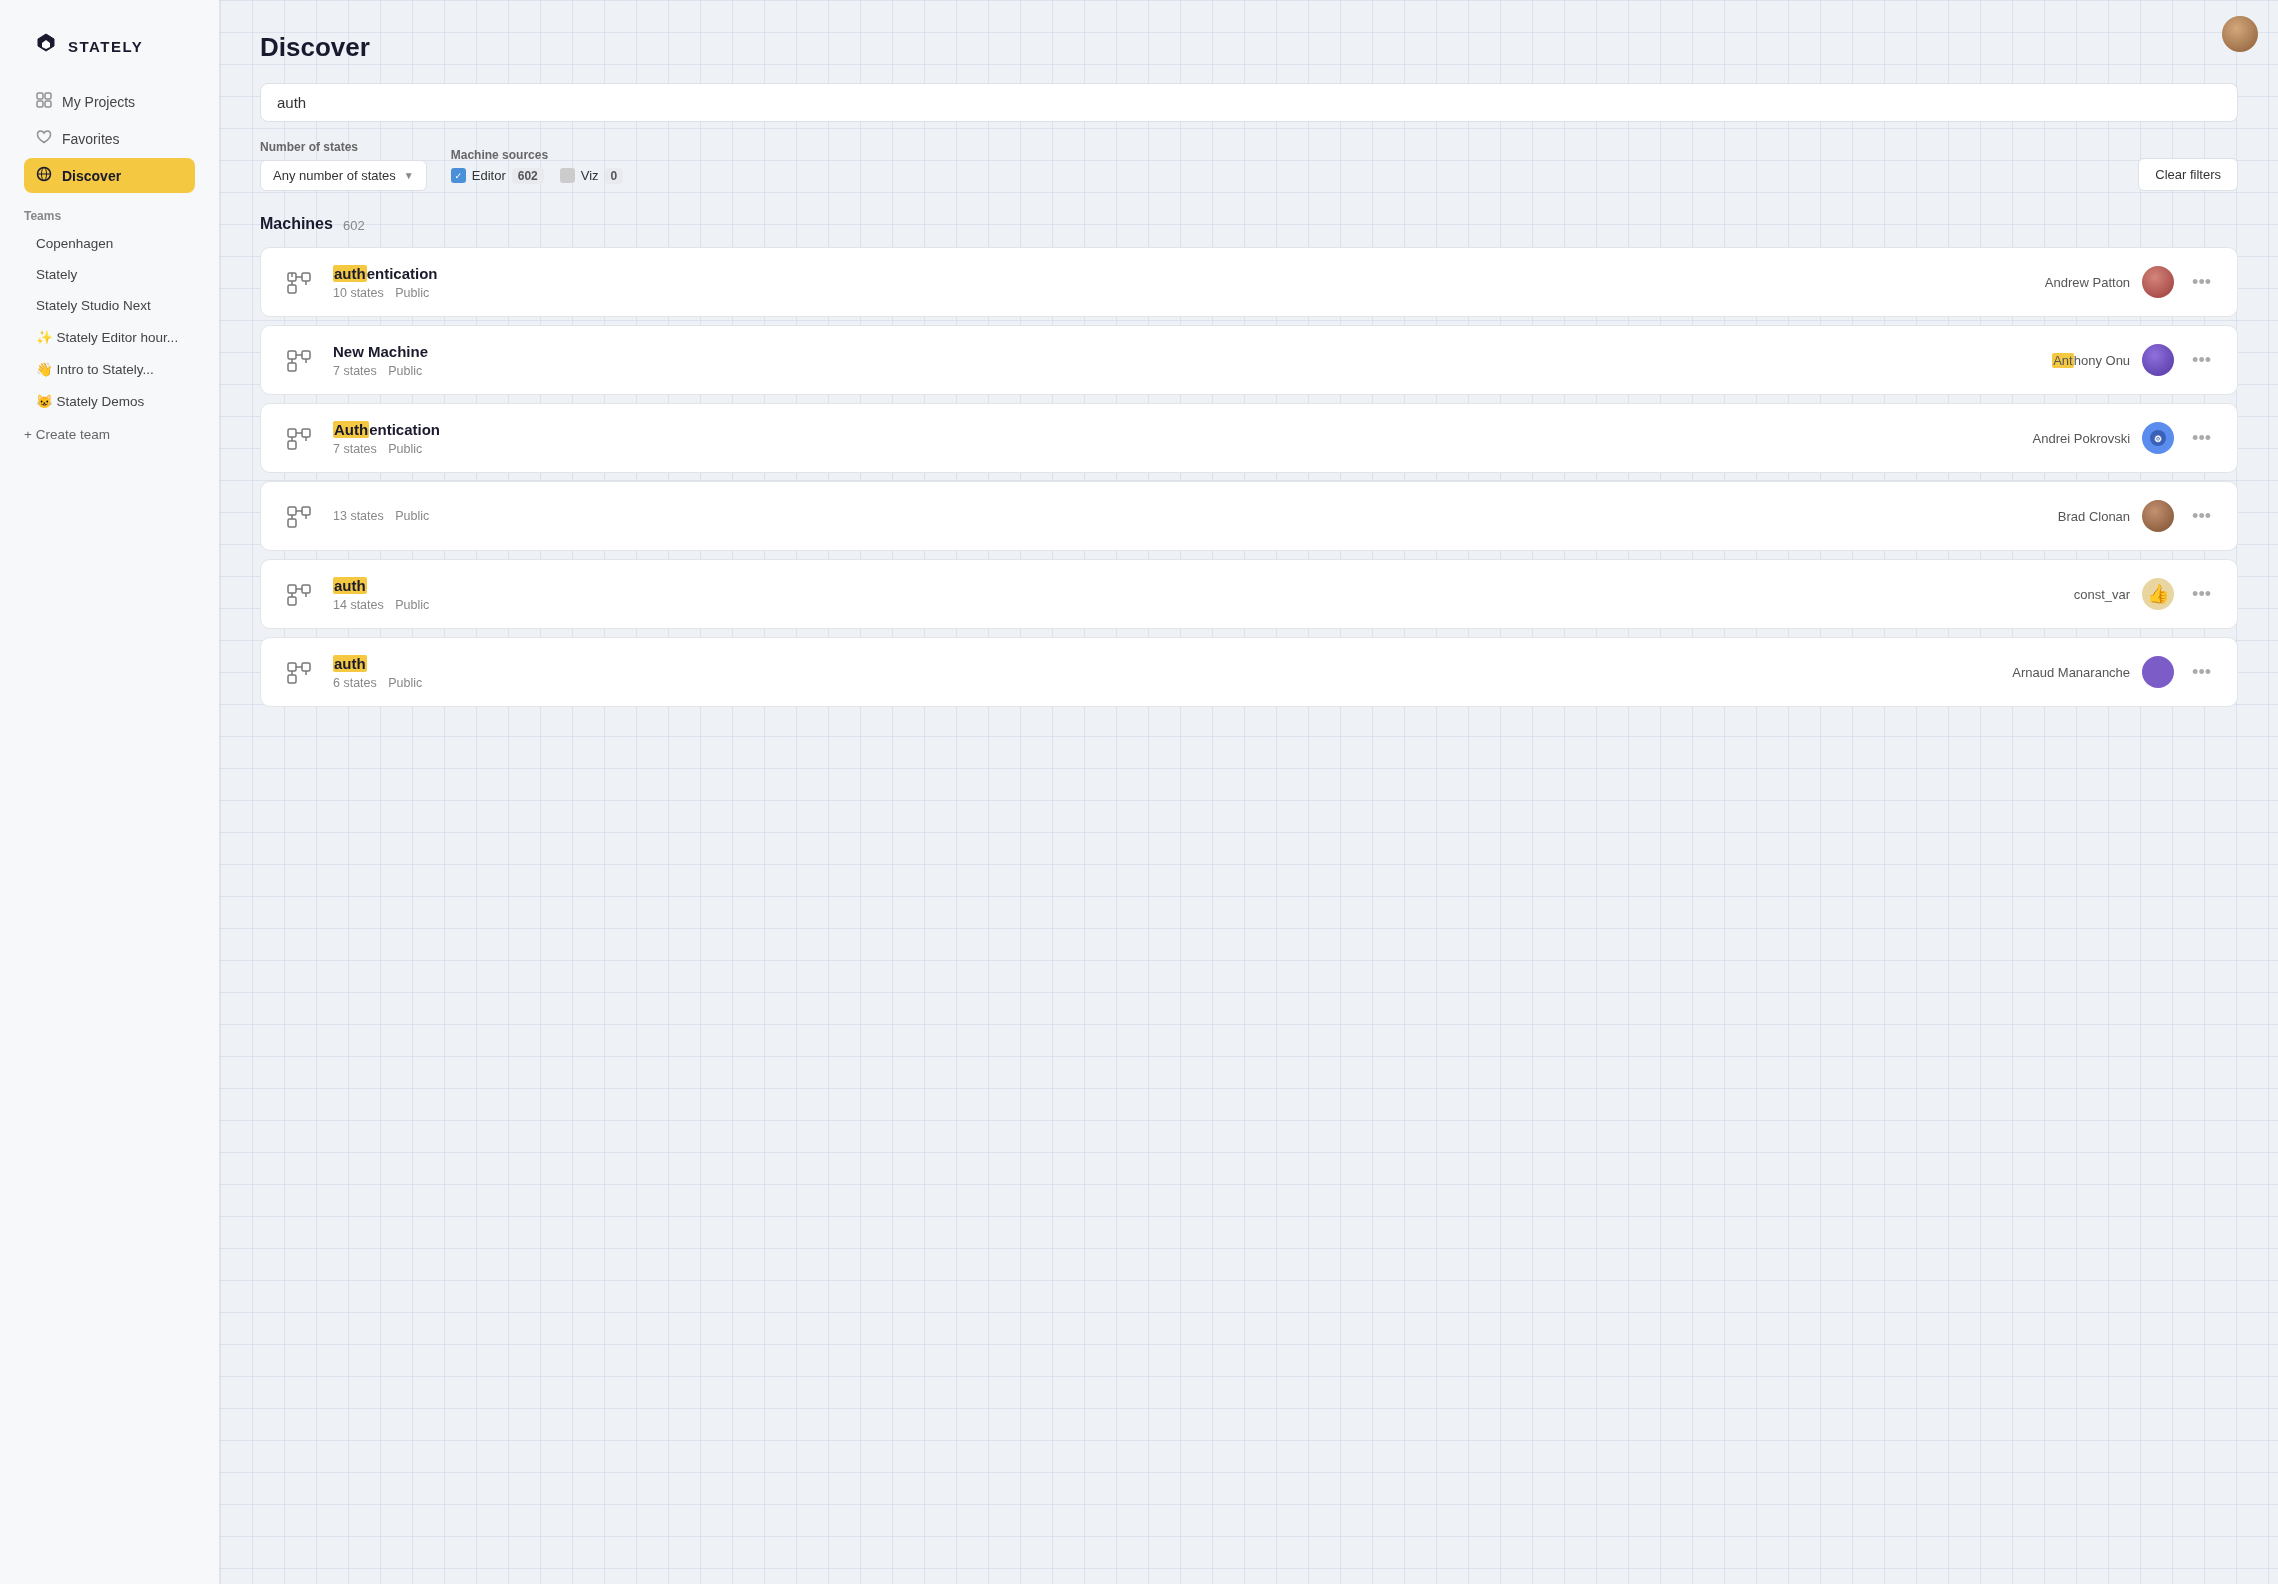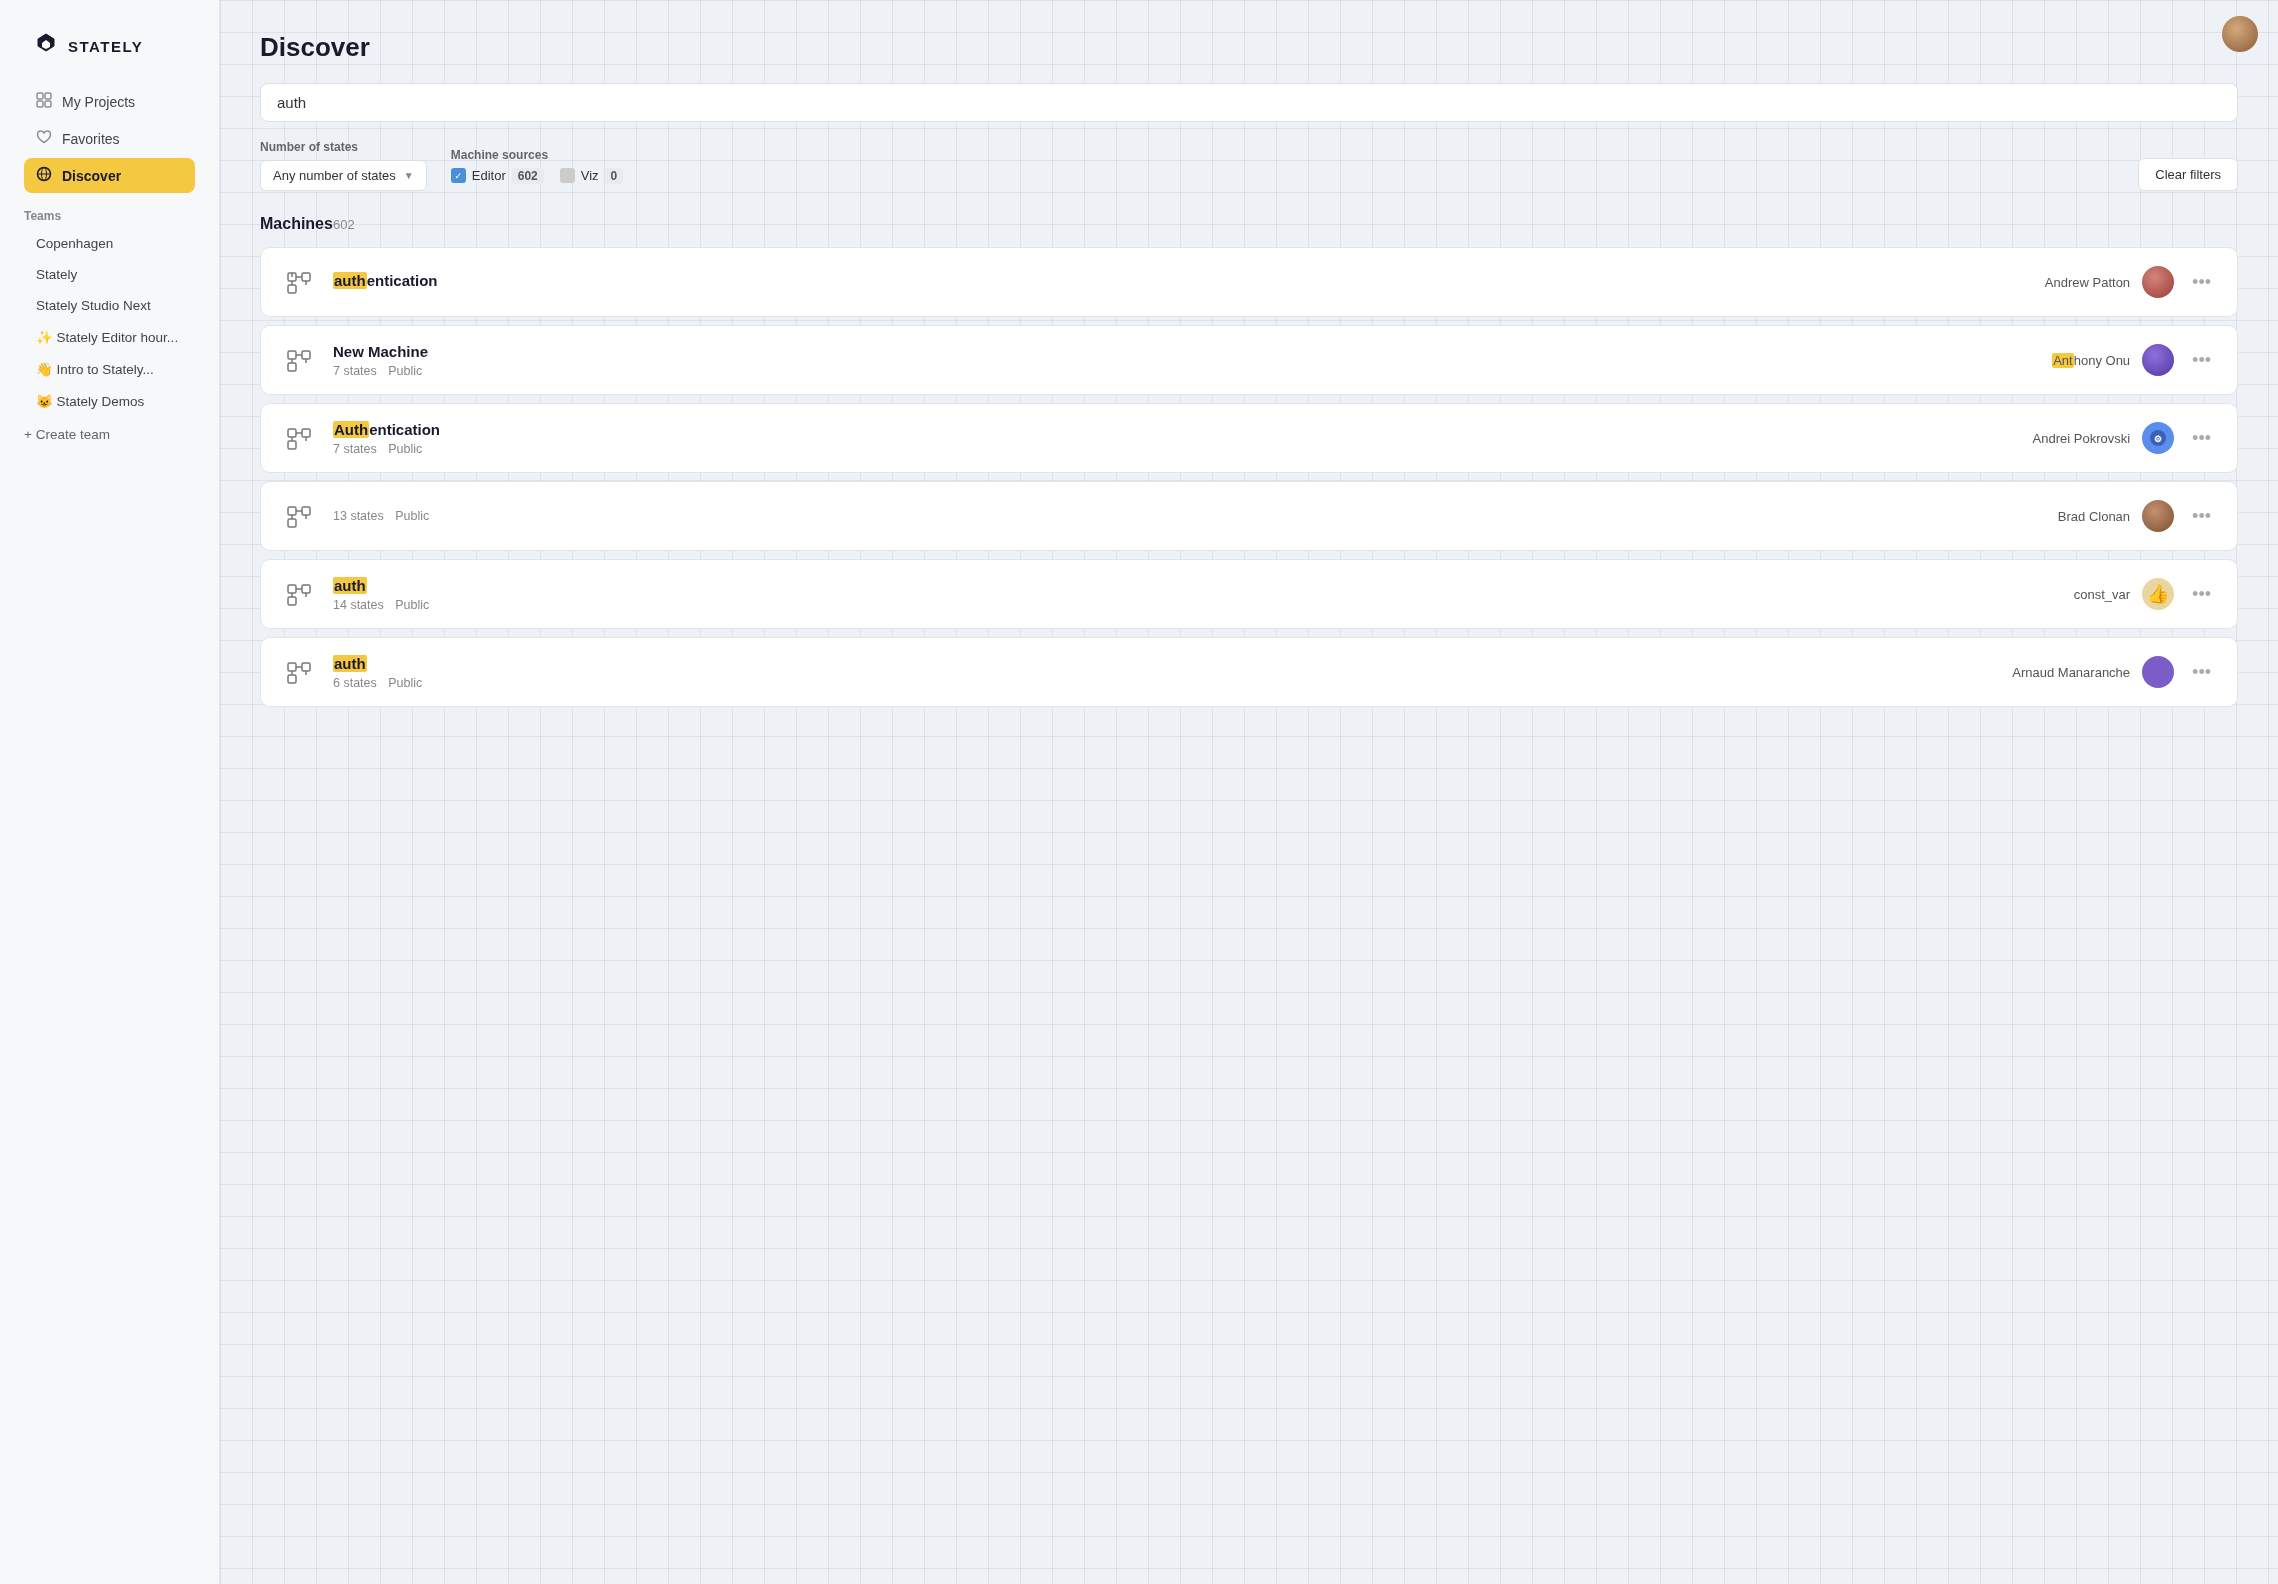--- a/index.html
+++ b/index.html
@@ -212,21 +212,22 @@
       padding: 8px 16px;
       font-size: 13px;
       color: #333;
       cursor: pointer;
       align-self: flex-end;
     }
 
     
     .machines-header {
       display: flex;
-      align-items: center;
+      align-items: flex-end;
+      gap: 10px;
       margin-bottom: 14px;
     }
     .machines-title {
       font-size: 16px;
       font-weight: 700;
       color: #1a1a2e;
     }
     .machines-count {
       font-size: 13px;
       color: #888;
@@ -419,20 +420,24 @@
           <line x1="11" y1="9" x2="17" y2="9" stroke="#777" stroke-width="1.5"></line>
           <line x1="21" y1="13" x2="21" y2="17" stroke="#777" stroke-width="1.5"></line>
           <line x1="7" y1="13" x2="7" y2="17" stroke="#777" stroke-width="1.5"></line>
           <line x1="7" y1="9" x2="7" y2="5" stroke="#777" stroke-width="1.5" stroke-dasharray="0"></line>
         </svg>
       </div>
       <div class="machine-info">
         <div class="machine-name">
           <span class="highlight">auth</span>entication
         </div>
+        <div class="machine-meta">
+          <span>10 states</span>
+          <span>Public</span>
+        </div>
       </div>
       <div class="machine-right">
         <span class="machine-author">Andrew Patton</span>
         <div class="author-avatar" style="background: radial-gradient(circle at 40% 35%, #d4857a, #9a3a3a); width:32px; height:32px; border-radius:50%;"></div>
         <span class="menu-dots">•••</span>
       </div>
     </div>
 
     
     <div class="machine-card">

